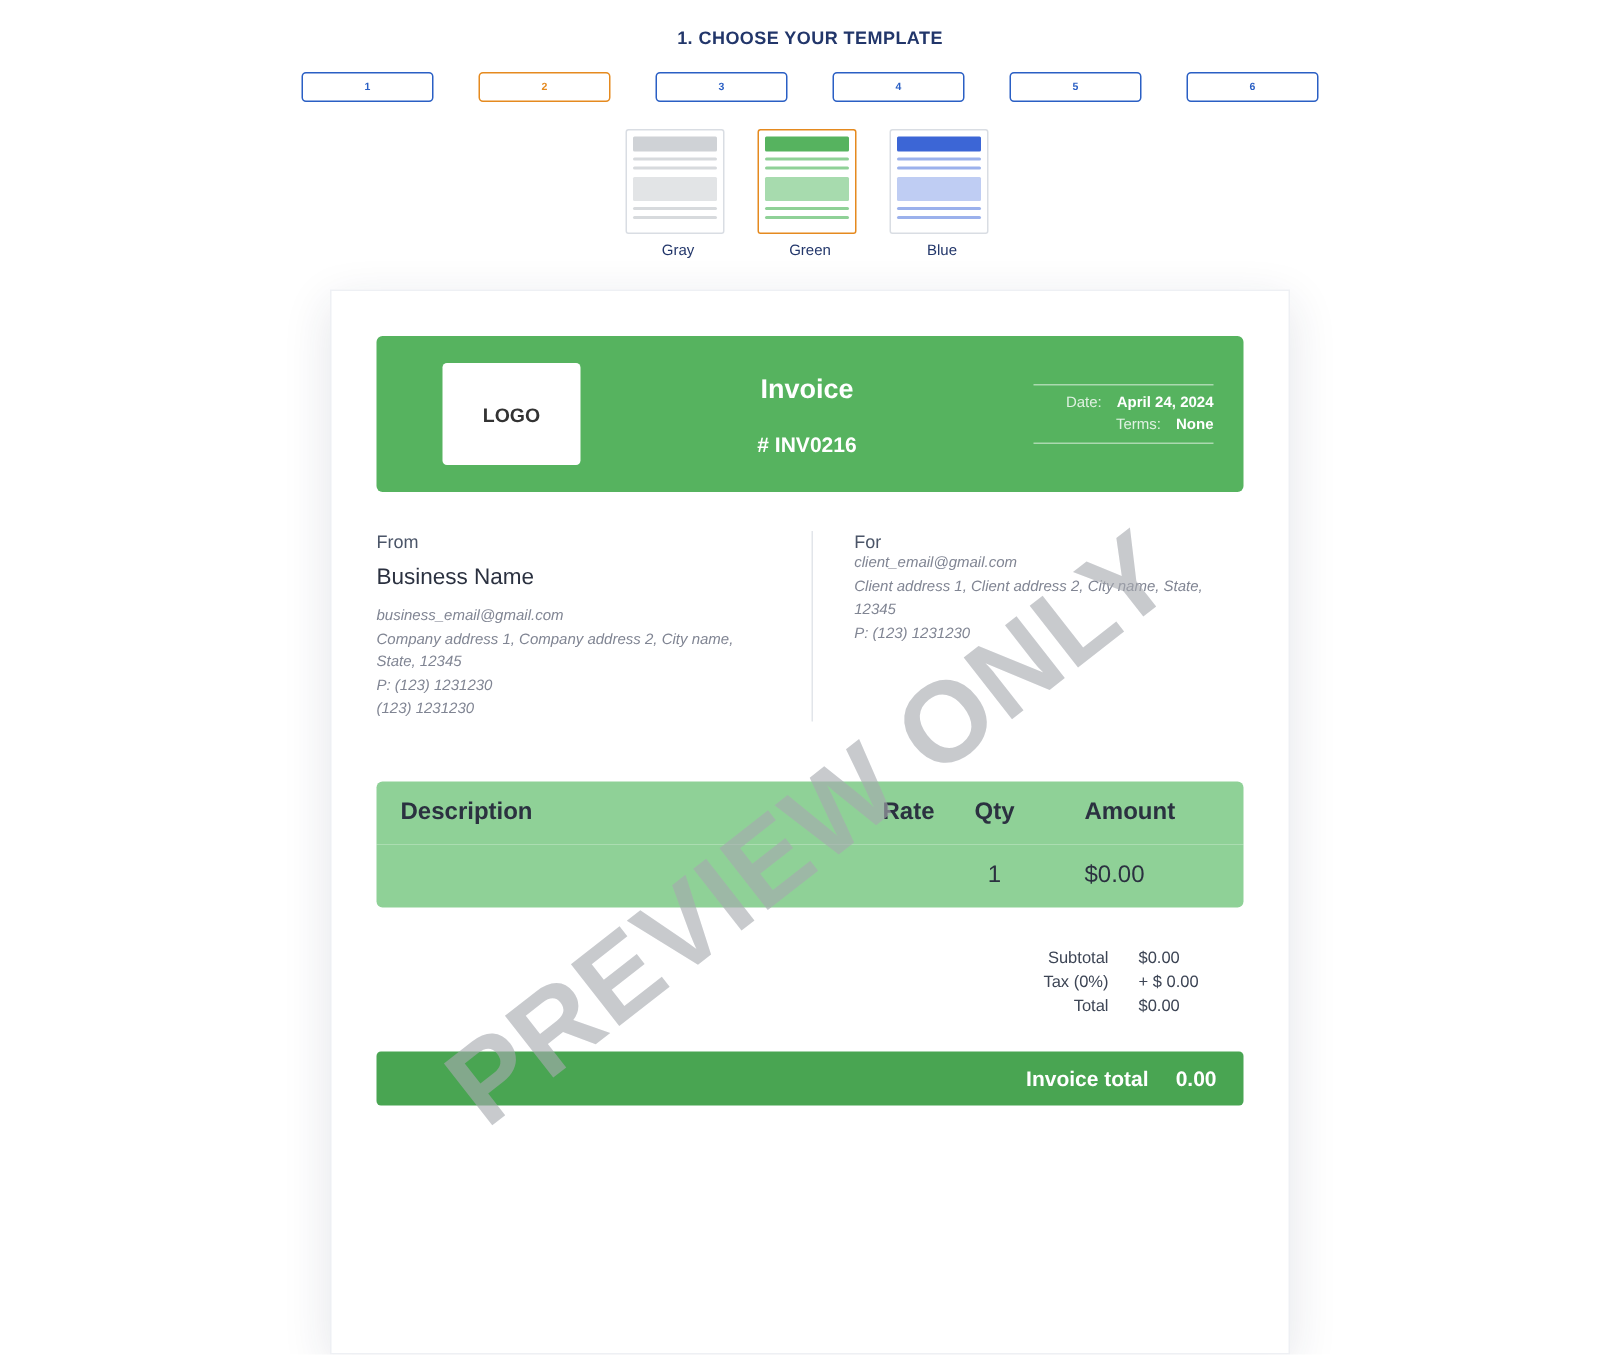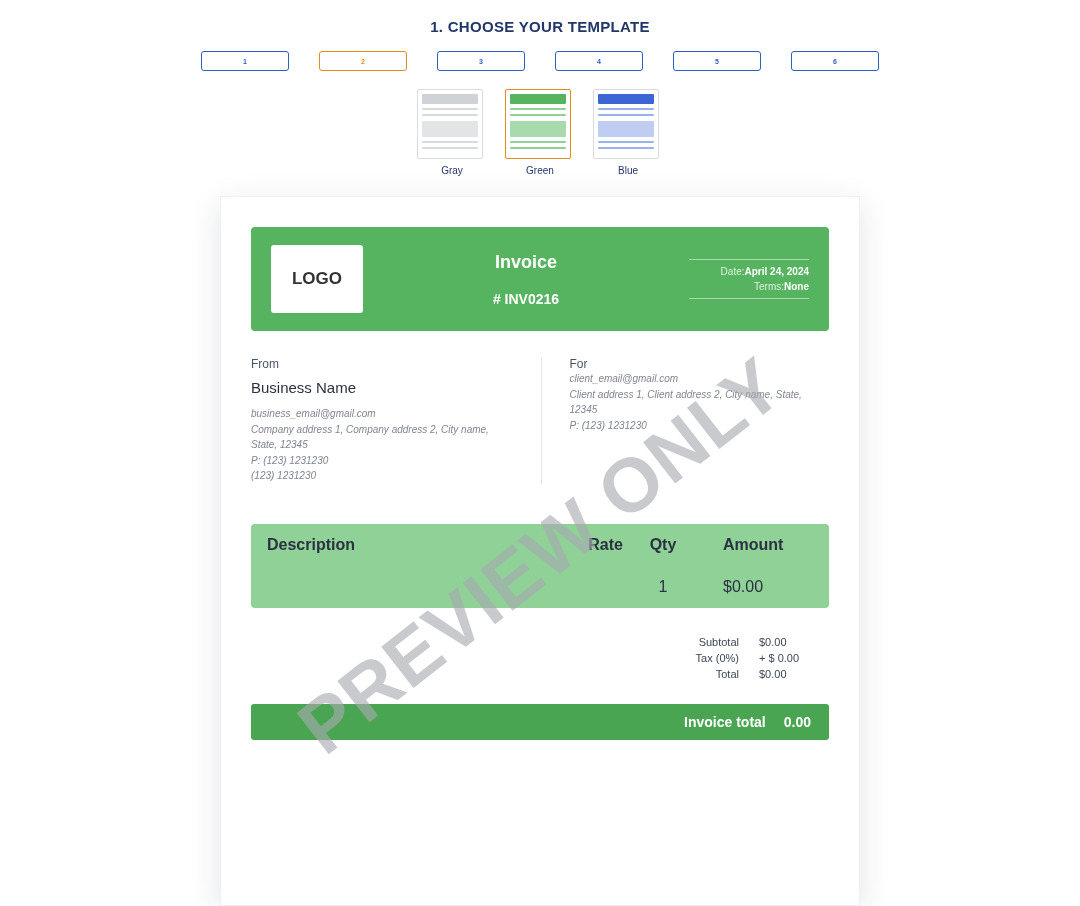--- a/index.html
+++ b/index.html
@@ -1,19 +1,19 @@
 <!DOCTYPE html>
 <html><head>
 <meta charset="utf-8">
 <style>
   * { box-sizing: border-box; }
   html, body { margin:0; padding:0; background:#ffffff; font-family: "Segoe UI", Arial, sans-serif; color:#2b3a55;}
   .page { width:1080px; margin:0 auto; padding-top:10px;}
 
-  .title { text-align:center; font-size:15px; font-weight:700; color:#22366a; letter-spacing:.3px; margin:8px 0 16px;}
+  .title { text-align:center; font-size:12px; font-weight:700; color:#22366a; letter-spacing:.3px; margin:8px 0 16px;}
   
   .step-tabs { display:flex; justify-content:center; gap:30px; margin-bottom:18px;}
   .step-tab { width:88px; height:20px; border:1px solid #2a5fc4; border-radius:3px; font-size:7px; color:#2a5fc4; display:flex; align-items:center; justify-content:center; font-weight:600; cursor:pointer;}
   .step-tab.active { border-color:#e58a1f; color:#e58a1f;}
   
   .swatches { display:flex; justify-content:center; gap:18px; margin-bottom:20px;}
   .swatch { width:70px; text-align:center; cursor:pointer;}
   .swatch-box { width:66px; height:70px; border:1px solid #d9dde3; border-radius:2px; background:#fff; padding:4px; display:flex; flex-direction:column; gap:2px;}
   .swatch.active .swatch-box { border:1px solid #e58a1f; }
   .swatch-label { font-size:10px; color:#22366a; margin-top:6px;}
@@ -22,26 +22,26 @@
   .mini-block{height:16px;border-radius:1px;margin-top:3px;}
   .gray .mini-head{background:#cfd2d6;} .gray .mini-line{background:#d7dadd;} .gray .mini-block{background:#e2e4e6;}
   .green .mini-head{background:#56b35f;} .green .mini-line{background:#8fd197;} .green .mini-block{background:#a7dbae;}
   .blue  .mini-head{background:#3c66d6;} .blue  .mini-line{background:#9bb1ec;} .blue  .mini-block{background:#bfcdf3;}
   
   .doc-wrap { width:640px; margin:0 auto; box-shadow:0 8px 30px rgba(30,40,70,.12); border:1px solid #eef0f4; position:relative; padding:30px; min-height:710px; background:#fff;}
   
   .watermark{position:absolute; left:50%; top:50%; transform:translate(-50%,-45%) rotate(-38deg); font-size:76px; font-weight:700; color:#a7aab0; opacity:.62; pointer-events:none; white-space:nowrap; letter-spacing:1px;}
   
   .inv-head{ background:#56b35f; border-radius:4px; padding:18px 20px; display:flex; align-items:center; color:#fff;}
-  .logo-box{ width:92px; height:68px; background:#fff; border-radius:3px; color:#333; font-size:17px; font-weight:700; display:flex; align-items:center; justify-content:center;}
+  .logo-box{ width:92px; height:68px; background:#fff; border-radius:3px; color:#333; font-size:13px; font-weight:700; display:flex; align-items:center; justify-content:center;margin-left:24px;}
   .inv-title-area{ flex:1; text-align:center;}
   .inv-title-area .t1{font-weight:700; font-size:18px;}
   .inv-title-area .t2{font-weight:600; font-size:14px; margin-top:18px;}
   .meta{ font-size:10px; text-align:right;}
-  .meta .row{display:flex; justify-content:flex-end; padding:2px 0;}
+  .meta .row{display:flex; gap:10px; justify-content:flex-end; padding:2px 0;}
   .meta .lab{color:#dff1e1;}
   .meta .val{color:#fff; font-weight:600;}
   .meta .hr{border-top:1px solid rgba(255,255,255,.5); margin:4px 0; width:120px; margin-left:auto;}
   
   .parties{display:flex; margin-top:26px; gap:30px;}
   .party{flex:1; font-size:10px; color:#5a5f69;}
   .party.right{border-left:1px solid #e2e5ea; padding-left:28px;}
   .party .sec{font-size:12px; color:#4b5568;}
   .party .name{font-size:15px; color:#2b3140; margin:8px 0 10px;}
   .party .line{color:#808593; line-height:1.55;font-style:italic;}

